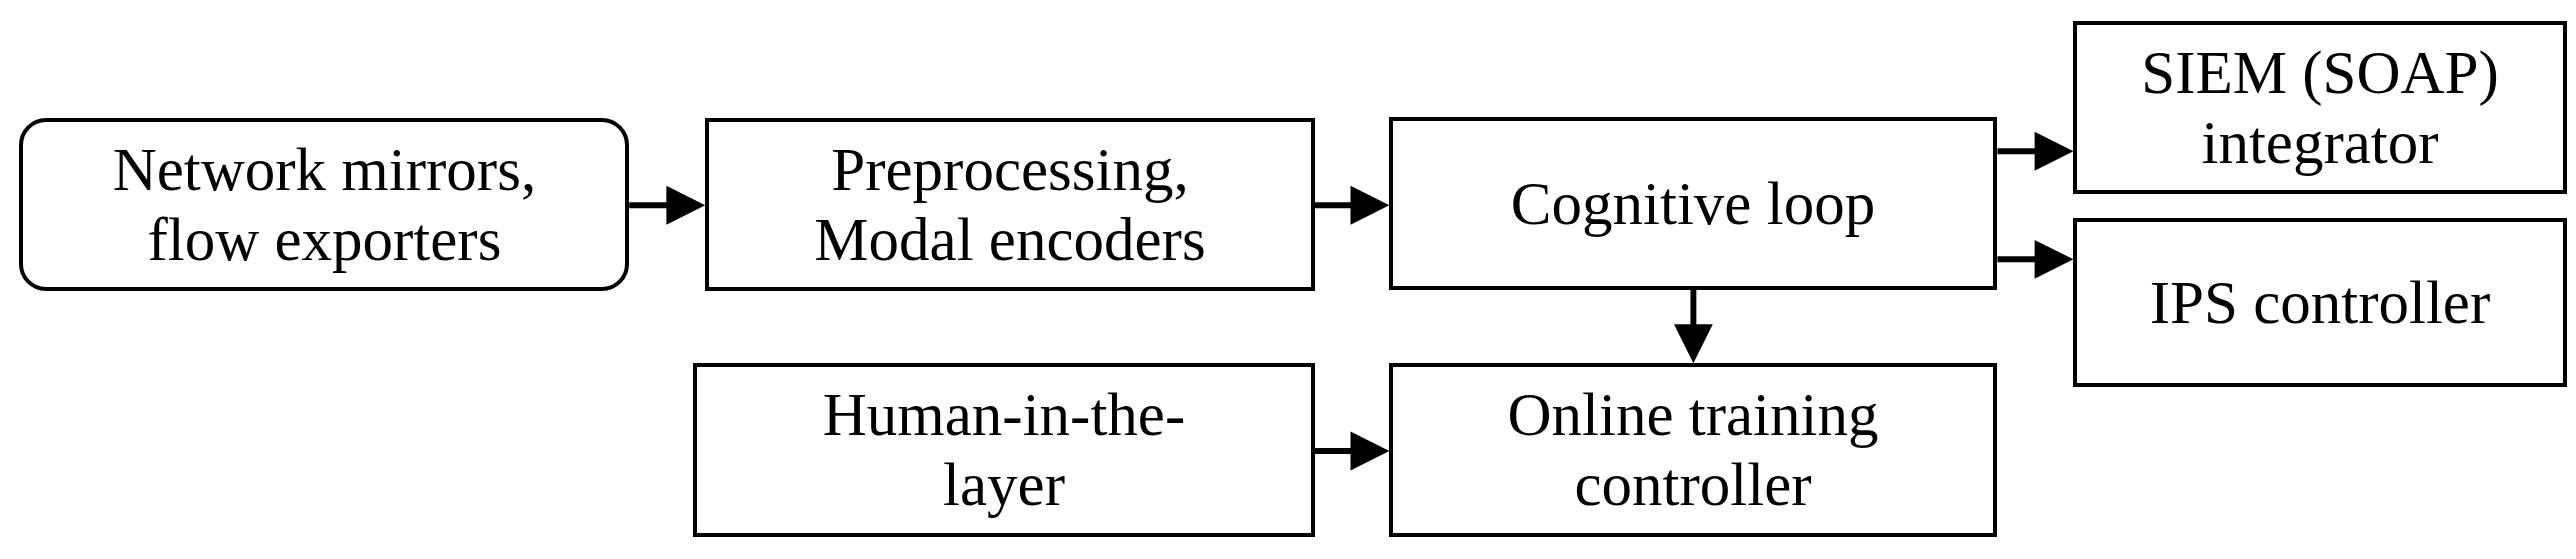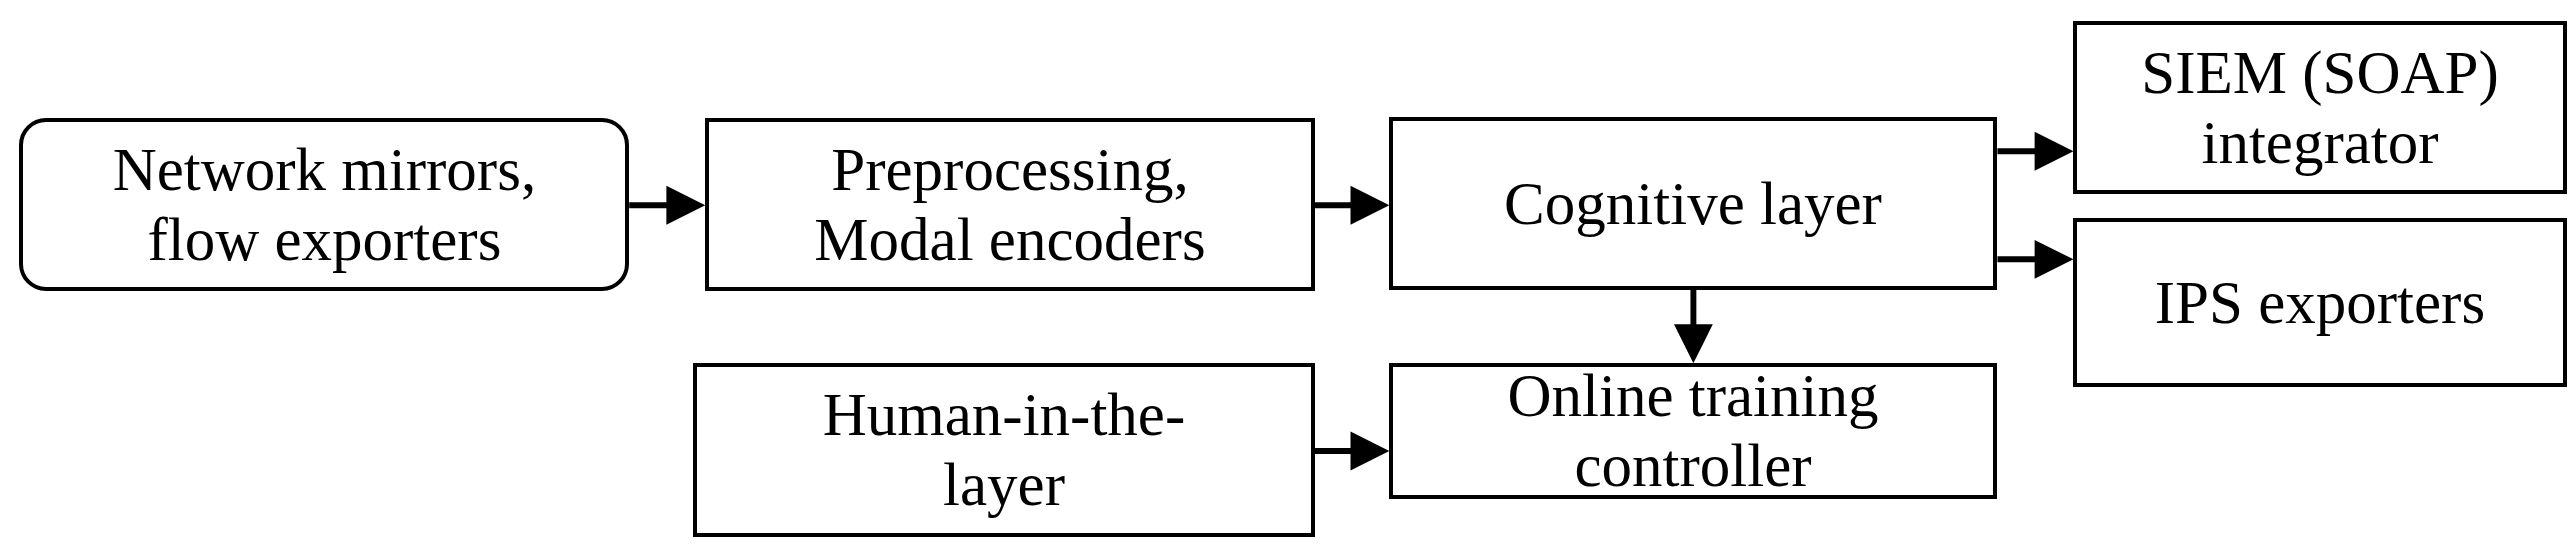--- a/index.html
+++ b/index.html
@@ -78,32 +78,32 @@
   <div id="node-layer">
       <div class="node" style="left: 19.4px; top: 118px; width: 610px; height: 173px; border-color: rgb(0, 0, 0); font-size: 61px; border-radius: 27px;">
         <span class="node-label">Network mirrors,
 flow exporters</span>
       </div>
       <div class="node" style="left: 705px; top: 118px; width: 610px; height: 173px; border-color: rgb(0, 0, 0); font-size: 61px;">
         <span class="node-label">Preprocessing,
 Modal encoders</span>
       </div>
       <div class="node" style="left: 1389px; top: 117px; width: 608px; height: 173px; border-color: rgb(0, 0, 0); font-size: 61px;">
-        <span class="node-label">Cognitive layer</span>
+        <span class="node-label">Cognitive loop</span>
       </div>
       <div class="node" style="left: 2073px; top: 21px; width: 494px; height: 173px; border-color: rgb(0, 0, 0); font-size: 61px;">
         <span class="node-label">SIEM (SOAP)
 integrator</span>
       </div>
       <div class="node" style="left: 2073px; top: 218px; width: 494px; height: 169px; border-color: rgb(0, 0, 0); font-size: 61px;">
-        <span class="node-label">IPS exporters</span>
+        <span class="node-label">IPS controller</span>
       </div>
       <div class="node" style="left: 693px; top: 363px; width: 622px; height: 174px; border-color: rgb(0, 0, 0); font-size: 61px;">
         <span class="node-label">Human-in-the-
 layer</span>
       </div>
-      <div class="node" style="left: 1389px; top: 363px; width: 608px; height: 136px; border-color: rgb(0, 0, 0); font-size: 61px;">
+      <div class="node" style="left: 1389px; top: 363px; width: 608px; height: 174px; border-color: rgb(0, 0, 0); font-size: 61px;">
         <span class="node-label">Online training
 controller</span>
       </div>
     </div>
 </div>
 
 
 </body></html>

